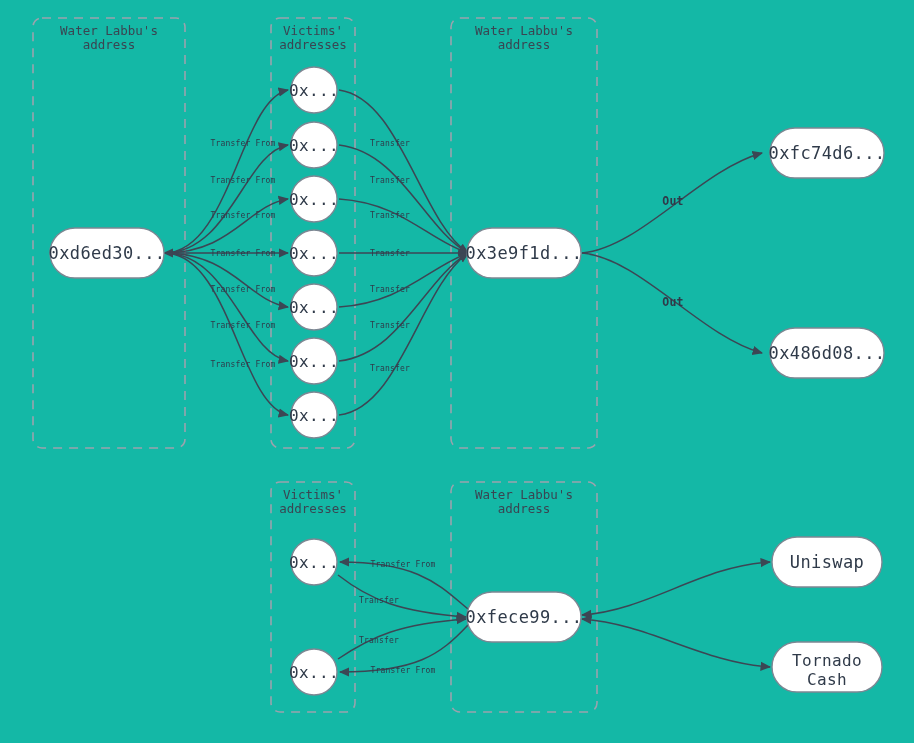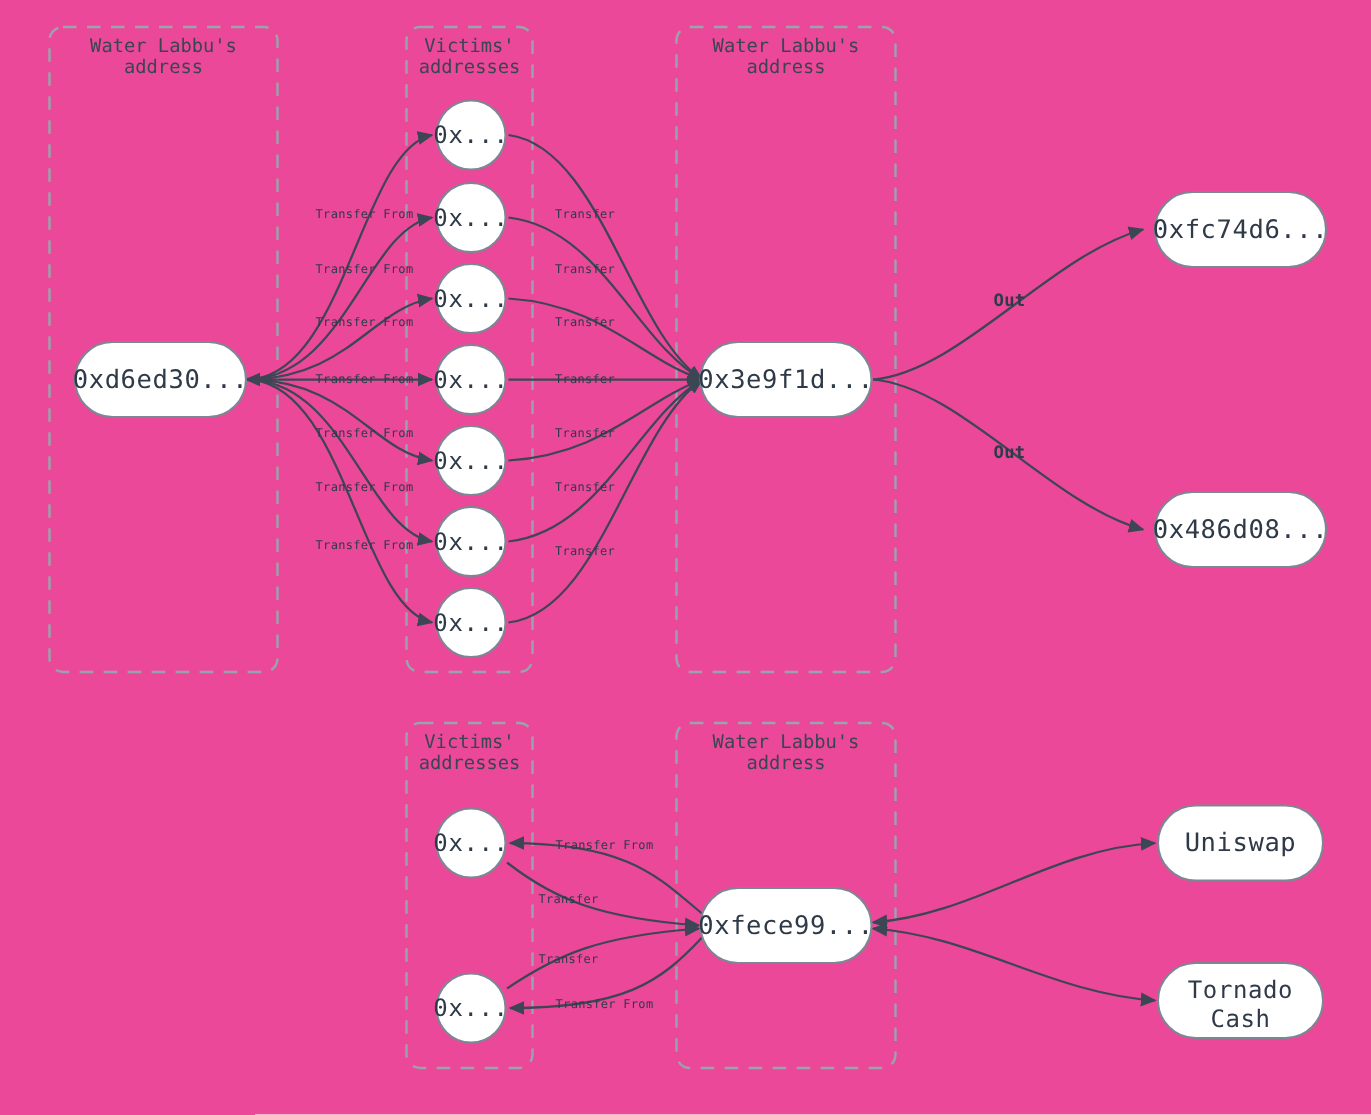--- a/index.html
+++ b/index.html
@@ -7,21 +7,21 @@
     padding: 0;
     background: #ffffff;
   }
   body {
     font-family: "DejaVu Sans Mono", "Liberation Mono", monospace;
   }
   #stage {
     position: relative;
     width: 914px;
     height: 743px;
-    background: #ec4899;
+    background: #14b8a6;
     overflow: hidden;
   }
   #stage svg {
     position: absolute;
     left: 0;
     top: 0;
     width: 914px;
     height: 743px;
   }
   .grp-rect {

